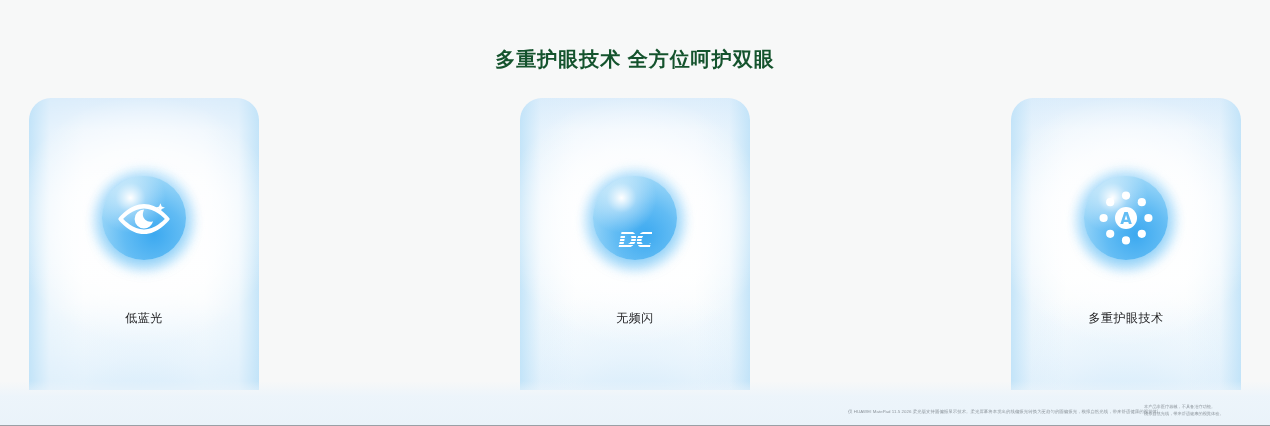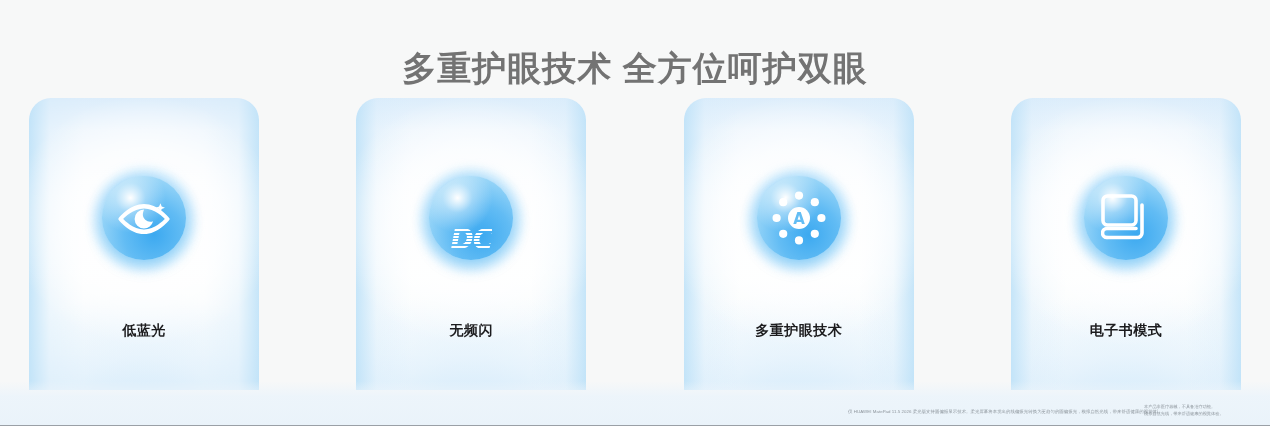--- a/index.html
+++ b/index.html
@@ -15,23 +15,23 @@
   .page {
     position:absolute; inset:0;
     background:#f7f8f8;
   }
 
   
   .title {
     position:absolute;
     top:46px; left:0; right:0;
     text-align:center;
-    font-size:34px;
+    font-size:20px;
     font-weight:bold;
-    color:#737373;
+    color:#14532d;
     letter-spacing:1px;
     white-space:nowrap;
   }
 
   
   .card-row {
     position:absolute;
     top:98px;
     left:29px;
     width:1212px;
@@ -103,34 +103,34 @@
     display:flex; align-items:center; justify-content:center;
   }
   .orb svg { display:block; position:relative; z-index:2; }
 
   
   .dc-txt {
     position:relative;
     font-family:"DejaVu Sans",sans-serif;
     font-weight:bold;
     font-style:italic;
-    font-size:28px;
+    font-size:23px;
     line-height:1;
     color:#ffffff;
     letter-spacing:-1px;
     -webkit-mask-image:repeating-linear-gradient(180deg,#000 0 2px, transparent 2px 3.3px);
     mask-image:repeating-linear-gradient(180deg,#000 0 2px, transparent 2px 3.3px);
     margin-top:44px;
   }
 
   
   .card-label {
-    margin-top:56px;
-    font-size:14px;
-    font-weight:bold;
+    margin-top:44px;
+    font-size:12px;
+    font-weight:normal;
     color:#1c1c1e;
     letter-spacing:0.5px;
     white-space:nowrap;
   }
 
   
   .bottom-band {
     position:absolute;
     left:0; right:0; bottom:1px;
     height:44px;
@@ -230,37 +230,20 @@
                   <circle cx="42.8" cy="42.8" r="4.1"></circle>
                 </g>
               </svg>
             </span>
           </div>
         </div>
         <div class="card-label">多重护眼技术</div>
       </div>
     </div>
 
-    <div class="card">
-      <div class="card-inner">
-        <div class="orb-wrap">
-          <div class="orb-glow"></div>
-          <div class="orb">
-            <span>
-              <svg width="50" height="48" viewBox="0 0 50 48">
-                <rect x="2" y="2" width="33" height="29" rx="4.5" fill="none" stroke="#ffffff" stroke-width="3.6"></rect>
-                <path d="M41 11v28a4.5 4.5 0 0 1-4.5 4.5H6" fill="none" stroke="#ffffff" stroke-width="3.6" stroke-linecap="round"></path>
-                <path d="M6 43.5A4.5 4.5 0 0 1 6 34.5h29" fill="none" stroke="#ffffff" stroke-width="3.6" stroke-linecap="round"></path>
-              </svg>
-            </span>
-          </div>
-        </div>
-        <div class="card-label">电子书模式</div>
-      </div>
-    </div>
 
   </div>
 
   <div class="bottom-band"></div>
 
   <div class="footnote-left">仅 HUAWEI MatePad 11.5 2026 柔光版支持圆偏振显示技术。柔光屏幕将本发出的线偏振光转换为更趋匀的圆偏振光，模拟自然光线，带来舒适健康的视觉体验。</div>
 
   <div class="footnote-right">
     <div>本产品非医疗器械，不具备治疗功能。</div>
     <div>模拟自然光线，带来舒适健康的视觉体验。</div>

